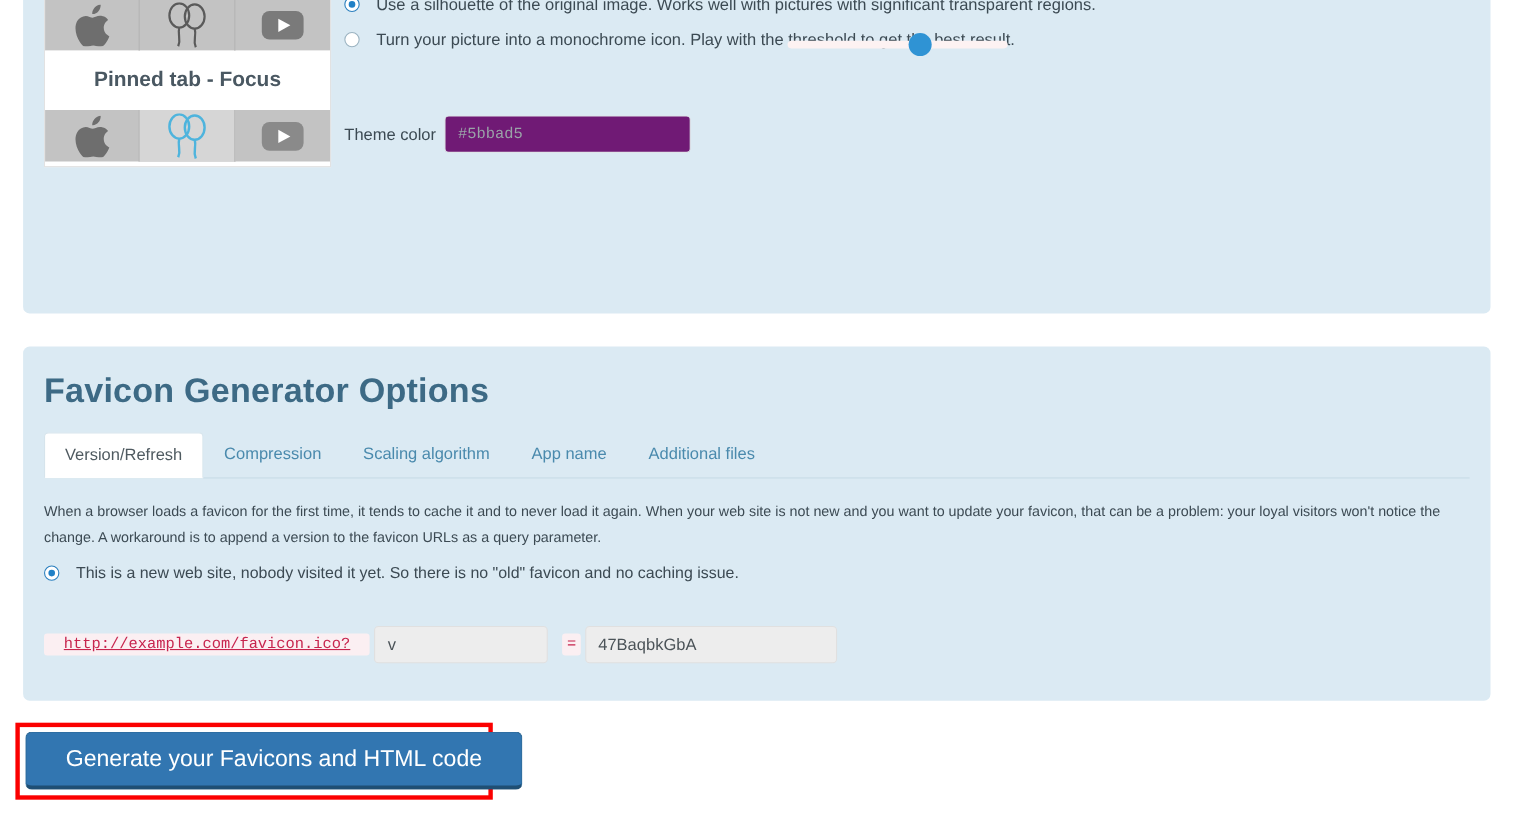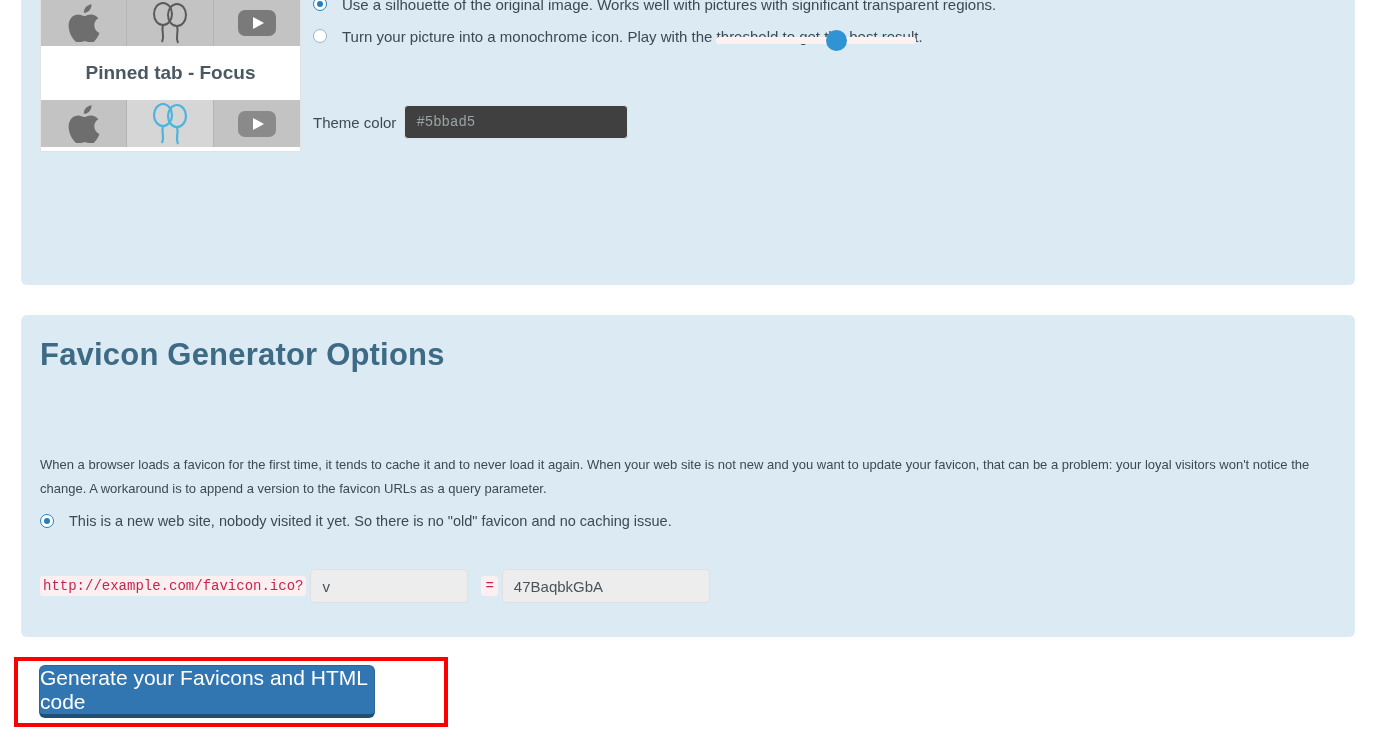--- a/index.html
+++ b/index.html
@@ -99,21 +99,21 @@
     position: absolute;
     left: 292px; top: 225px;
     display: flex; align-items: center;
   }
   #theme-label {
     font-size: 15px; color: #3c4a53;
     margin-right: 8px;
   }
   #theme-input {
     width: 224px; height: 34px;
-    background: #404040;
+    background: #701a75;
     border: 1px solid #dfe6e9;
     border-radius: 4px;
     padding: 0 11px;
     font-family: "Liberation Mono", monospace;
     font-size: 14px;
     color: #9aa3a8;
     display: flex; align-items: center;
   }
 
   
@@ -163,55 +163,56 @@
   
   #version-row {
     position: absolute; left: 19px; top: 254px;
     display: flex; align-items: center;
   }
   .code-url {
     font-family: "Liberation Mono", monospace;
     font-size: 14px;
     color: #c7254e;
     background: #fbeff2;
-    padding: 2px 3px;
+    padding: 2px 18px;
     border-radius: 3px;
     white-space: nowrap;
+    text-decoration: underline;
   }
   .txt-input {
     height: 34px;
     background: #ededed;
     border: 1px solid #e0e0e0;
     border-radius: 4px;
     padding: 0 11px;
     font-size: 15px;
     color: #4b5358;
     display: flex; align-items: center;
   }
   #version-key { width: 158px; margin-left: 4px; }
-  #version-val { width: 208px; margin-left: 4px; }
+  #version-val { width: 229px; margin-left: 4px; }
   .eq-sign {
     font-family: "Liberation Mono", monospace;
     font-size: 14px; color: #c7254e;
     background: #fbeff2; border-radius: 3px;
     padding: 2px 4px; margin-left: 13px;
   }
 
   
   #gen-highlight {
     position: absolute;
     left: 14px; top: 657px;
     width: 434px; height: 70px;
     border: 4px solid #fb0000;
     background: #ffffff;
   }
   #gen-button {
     position: absolute;
-    left: 39px; top: 665px;
-    width: 336px; height: 53px;
+    left: 23px; top: 665px;
+    width: 452px; height: 53px;
     background: #3276b1;
     border: 1px solid #2b6795;
     border-bottom: 4px solid #1f4f74;
     border-radius: 6px;
     color: #ffffff;
     font-size: 21px;
     font-family: "Liberation Sans", sans-serif;
     display: flex; align-items: center; justify-content: center;
     cursor: pointer;
   }
@@ -305,20 +306,27 @@
     <div id="theme-row">
       <div id="theme-label">Theme color</div>
       <div id="theme-input">#5bbad5</div>
     </div>
   </div>
 
   <div class="panel" id="gen-panel">
 
     <div id="gen-title">Favicon Generator Options</div>
 
+    <div id="tabs">
+      <div class="tab active">Version/Refresh</div>
+      <div class="tab">Compression</div>
+      <div class="tab">Scaling algorithm</div>
+      <div class="tab">App name</div>
+      <div class="tab">Additional files</div>
+    </div>
 
     <div id="gen-body">When a browser loads a favicon for the first time, it tends to cache it and to never load it again. When your web site is not new and you want to update your favicon, that can be a problem: your loyal visitors won't notice the change. A workaround is to append a version to the favicon URLs as a query parameter.</div>
 
     <div id="gen-radios">
       <div class="opt-row">
         <span class="radio on"></span>
         <span class="opt-text">This is a new web site, nobody visited it yet. So there is no "old" favicon and no caching issue.</span>
       </div>
     </div>
 

